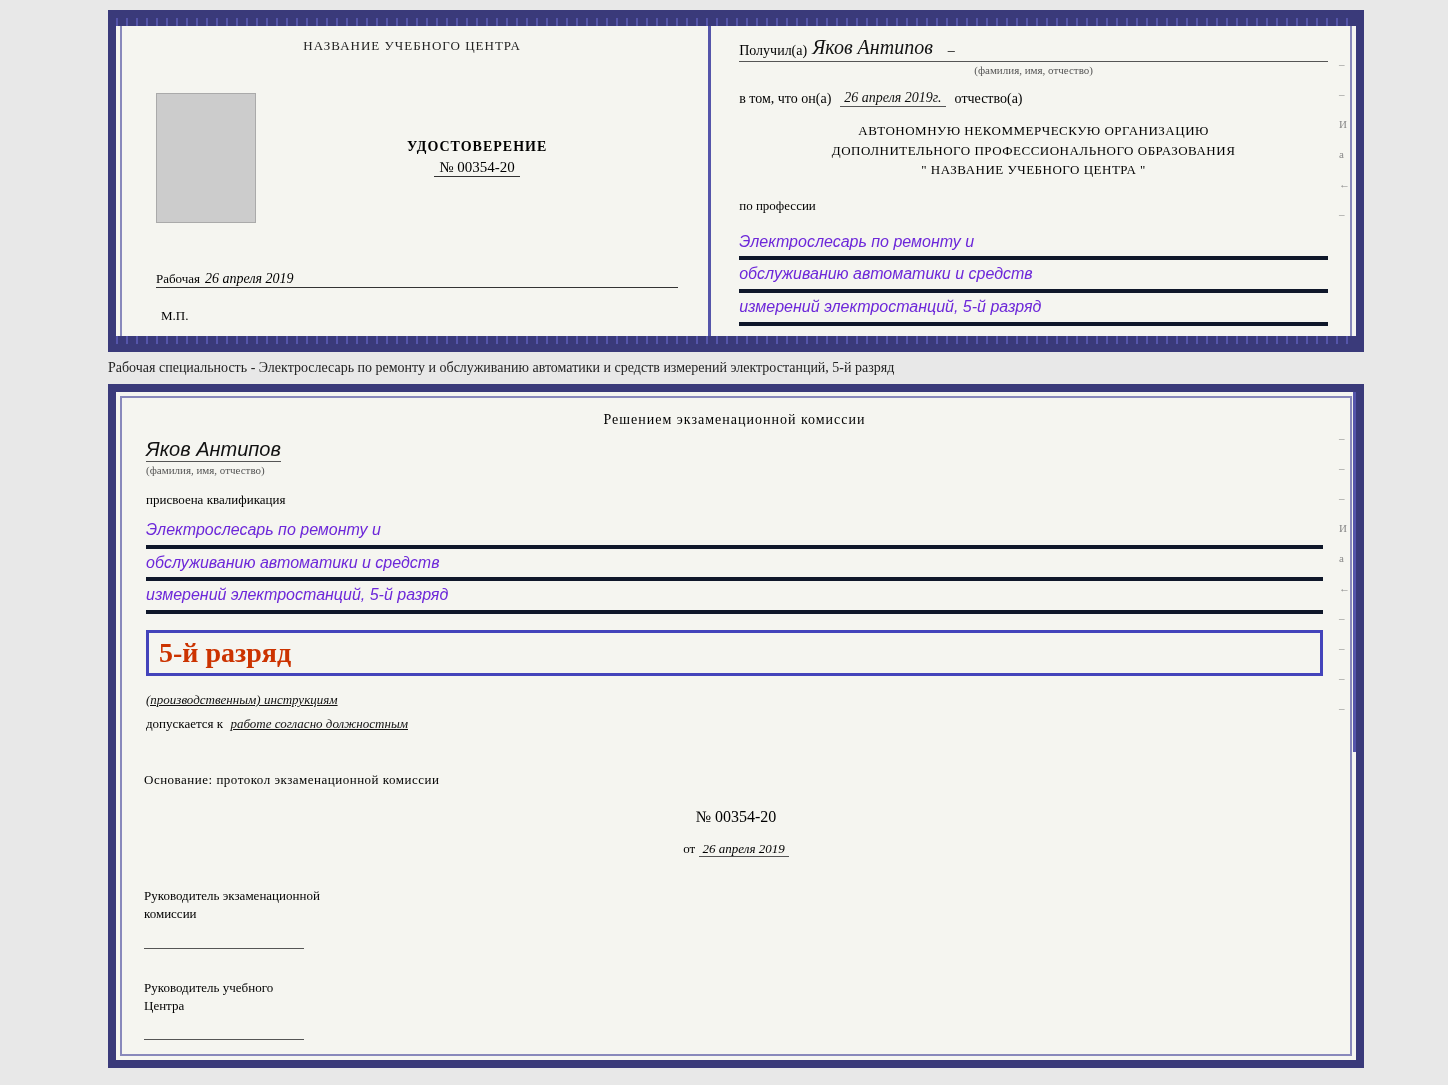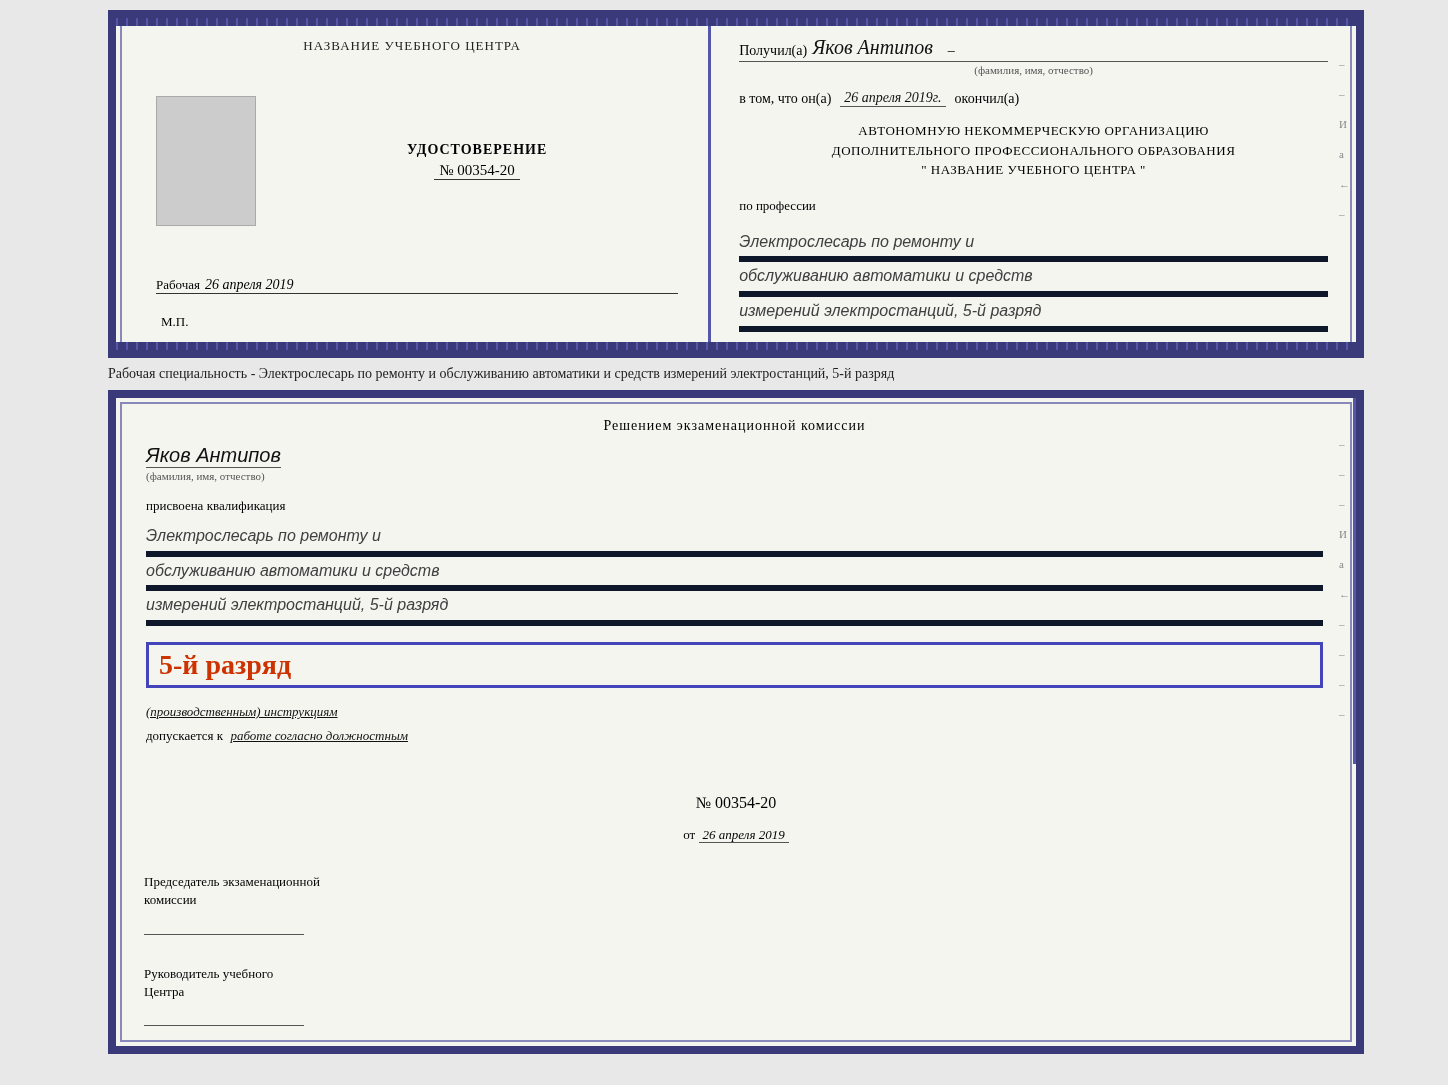--- a/index.html
+++ b/index.html
@@ -170,23 +170,23 @@
 
     .po-professii {
       font-size: 13px;
       margin-top: 4px;
     }
 
     .profession-handwritten {
       font-family: 'Comic Sans MS', cursive, sans-serif;
       font-size: 16px;
       font-style: italic;
-      color: #404040;
+      color: #6d28d9;
       line-height: 1.8;
-      border-bottom: 6px solid #0f172a;
+      border-bottom: 4px solid #0f172a;
       display: block;
     }
 
     
     .separator-label {
       width: 100%;
       padding: 8px 0;
       font-size: 14px;
       color: #222;
     }
@@ -383,21 +383,21 @@
           <span style="font-size:14px;">Получил(а)</span>
           <span class="handwritten" style="font-family:'Comic Sans MS',cursive;font-size:20px;font-style:italic;">Яков Антипов</span>
           <span style="font-size:14px; margin-left:10px;">–</span>
         </div>
         <div class="fio-subtitle">(фамилия, имя, отчество)</div>
       </div>
 
       <div class="vtom-line">
         <span style="font-size:14px;">в том, что он(а)</span>
         <span class="handwritten" style="font-family:'Comic Sans MS',cursive;font-style:italic;font-size:14px;border-bottom:1px solid #555;padding:0 4px;margin:0 4px;">26 апреля 2019г.</span>
-        <span style="font-size:14px;">окончил(а)</span>
+        <span style="font-size:14px;">отчество(а)</span>
       </div>
 
       <div class="org-block">
         <div>АВТОНОМНУЮ НЕКОММЕРЧЕСКУЮ ОРГАНИЗАЦИЮ</div>
         <div>ДОПОЛНИТЕЛЬНОГО ПРОФЕССИОНАЛЬНОГО ОБРАЗОВАНИЯ</div>
         <div>"  НАЗВАНИЕ УЧЕБНОГО ЦЕНТРА  "</div>
       </div>
 
       <div class="po-professii">по профессии</div>
 
@@ -448,31 +448,32 @@
         <span class="handwritten" style="font-family:'Comic Sans MS',cursive;font-style:italic;text-decoration:underline;font-size:13px;">(производственным) инструкциям</span>
       </div>
       <div class="dopuskaetsya-line">
         <span>допускается к</span>
         <span class="handwritten" style="font-family:'Comic Sans MS',cursive;font-style:italic;text-decoration:underline;font-size:13px;margin-left:4px;">работе согласно должностным</span>
       </div>
     </div>
 
     <div class="cert-bottom-right">
 
+      <div class="osnovanie-block">Основание: протокол экзаменационной комиссии</div>
 
       <div class="protokol-number">№  00354-20</div>
 
       <div class="ot-line">
         <span>от</span>
         <span style="border-bottom:1px solid #555; padding:0 4px; font-style:italic;">26 апреля 2019</span>
       </div>
 
       <div class="signature-block">
         <div class="signature-title">
-          <span>Председатель экзаменационной</span><br>
+          <span>Руководитель экзаменационной</span><br>
           <span>комиссии</span>
         </div>
         <div class="signature-line"></div>
       </div>
 
       <div class="signature-block" style="margin-top:20px;">
         <div class="signature-title">
           <span>Руководитель учебного</span><br>
           <span>Центра</span>
         </div>

